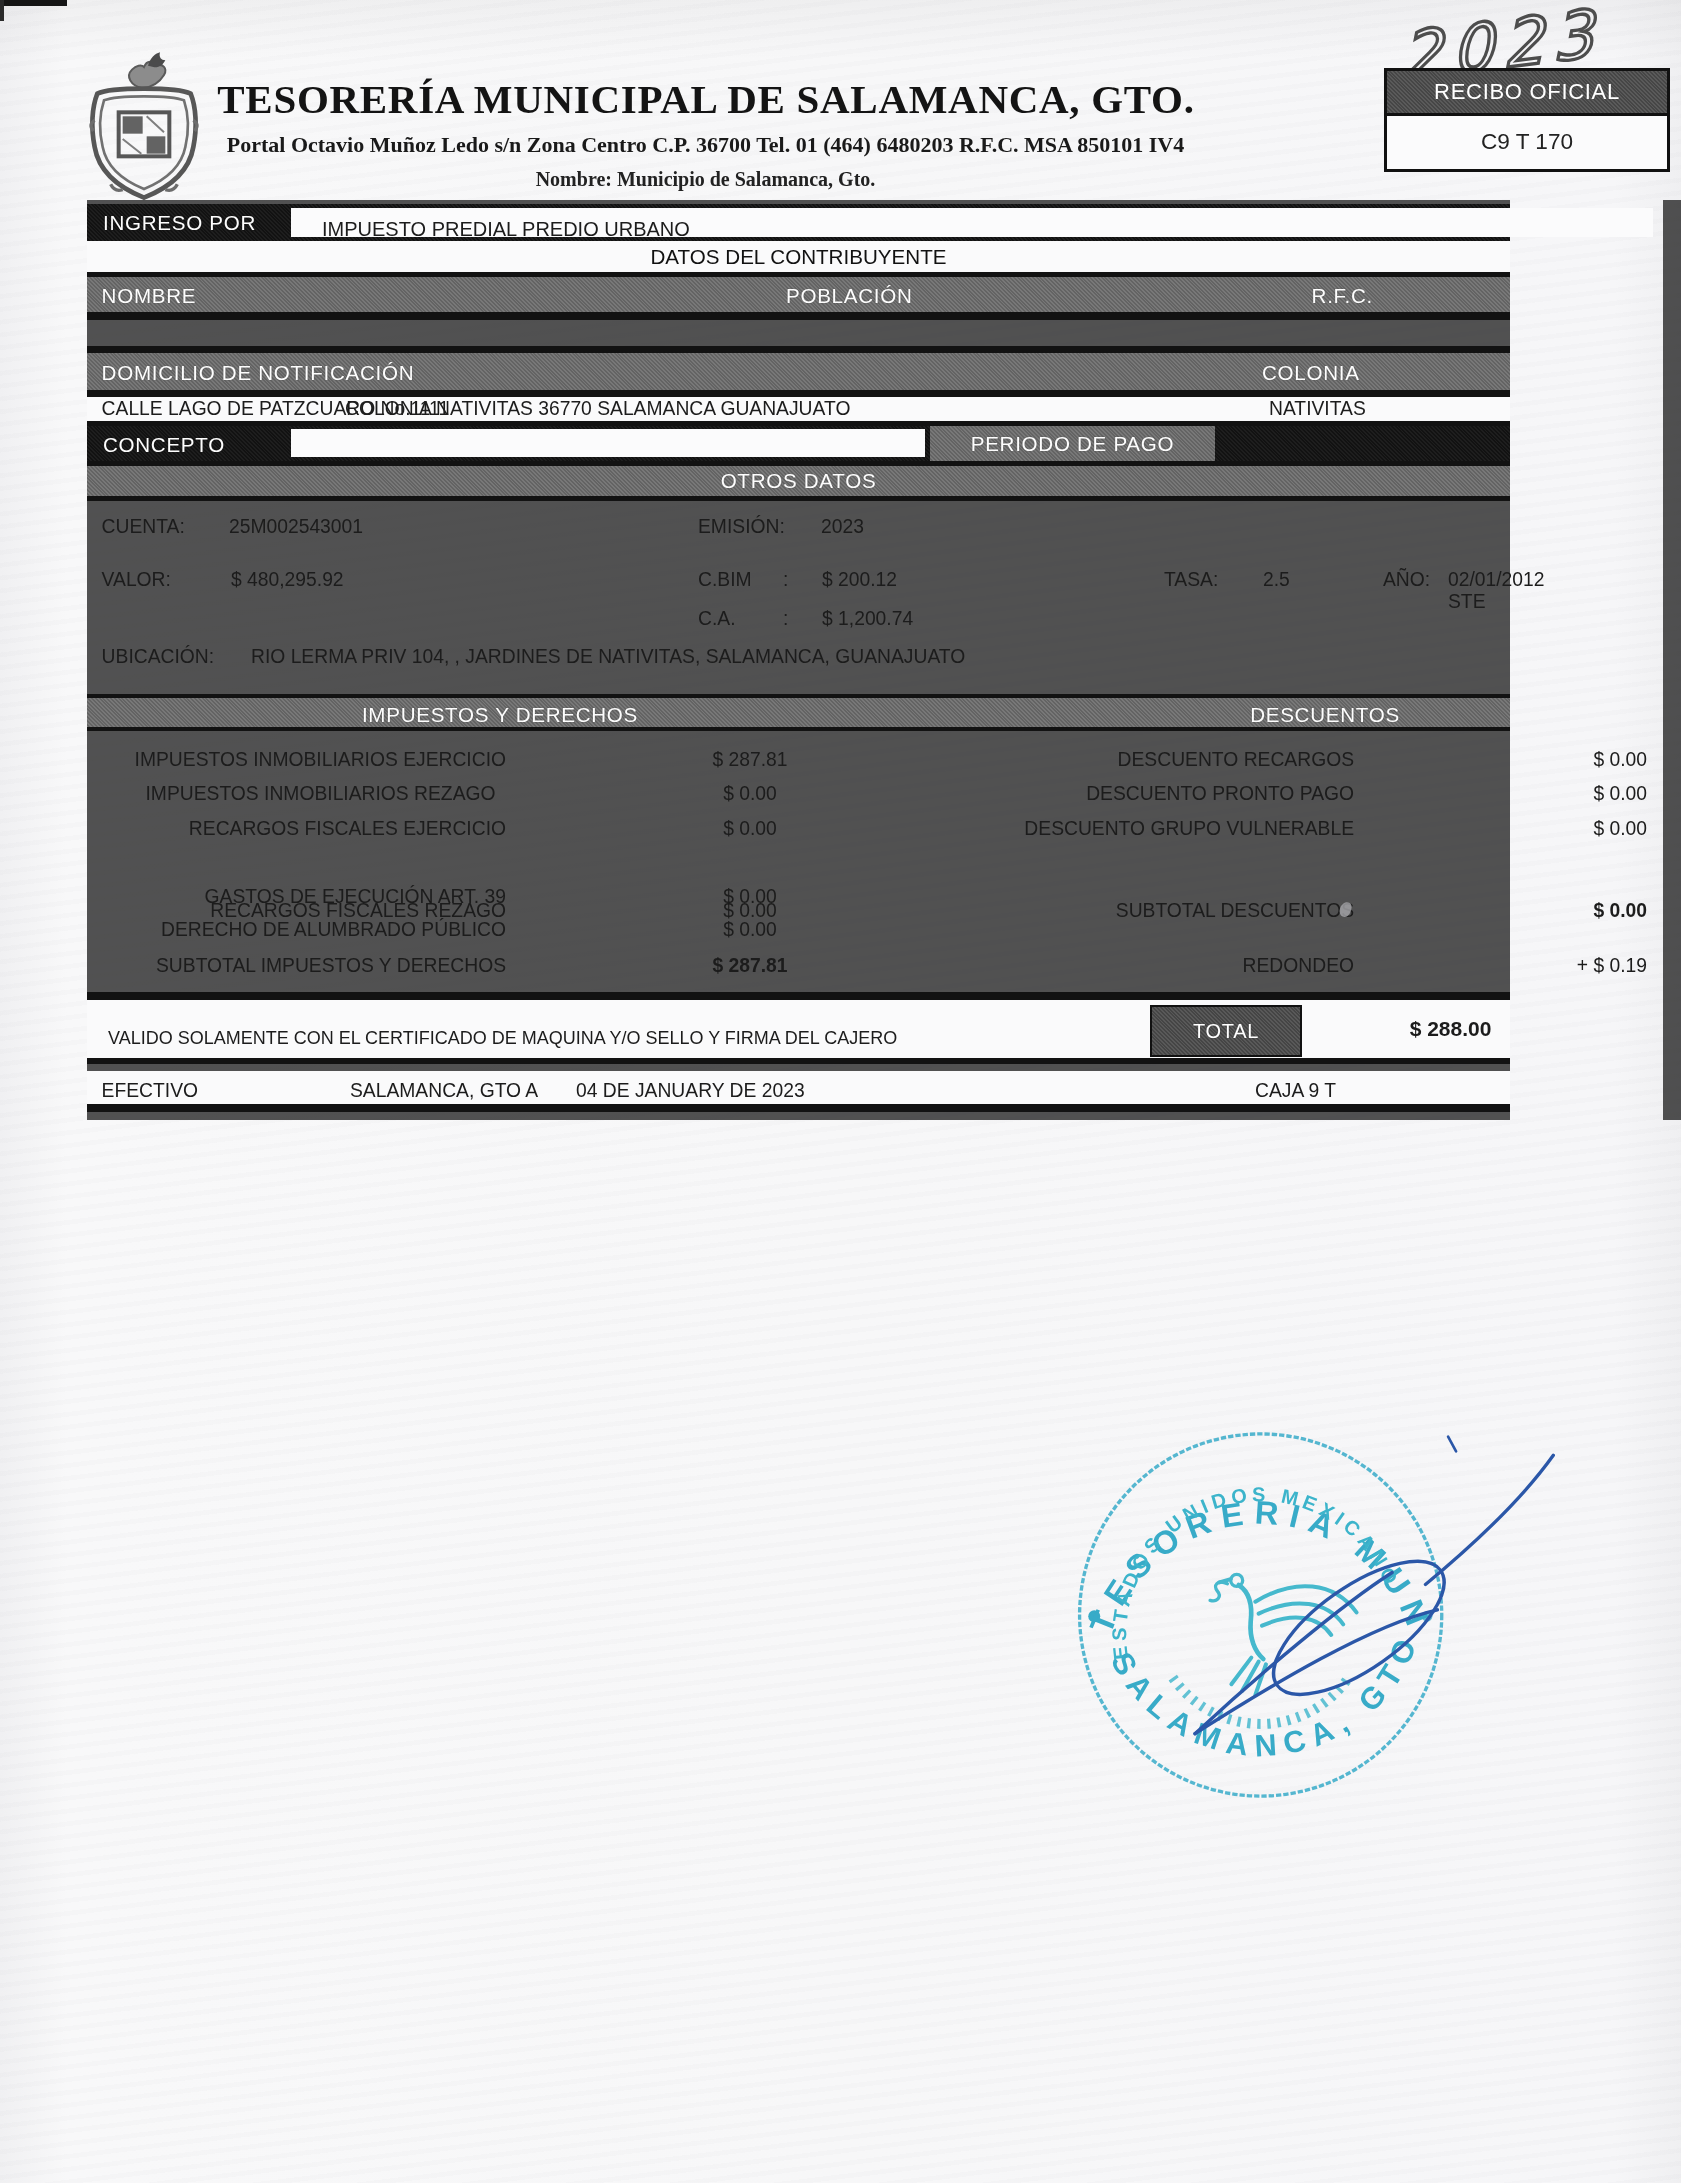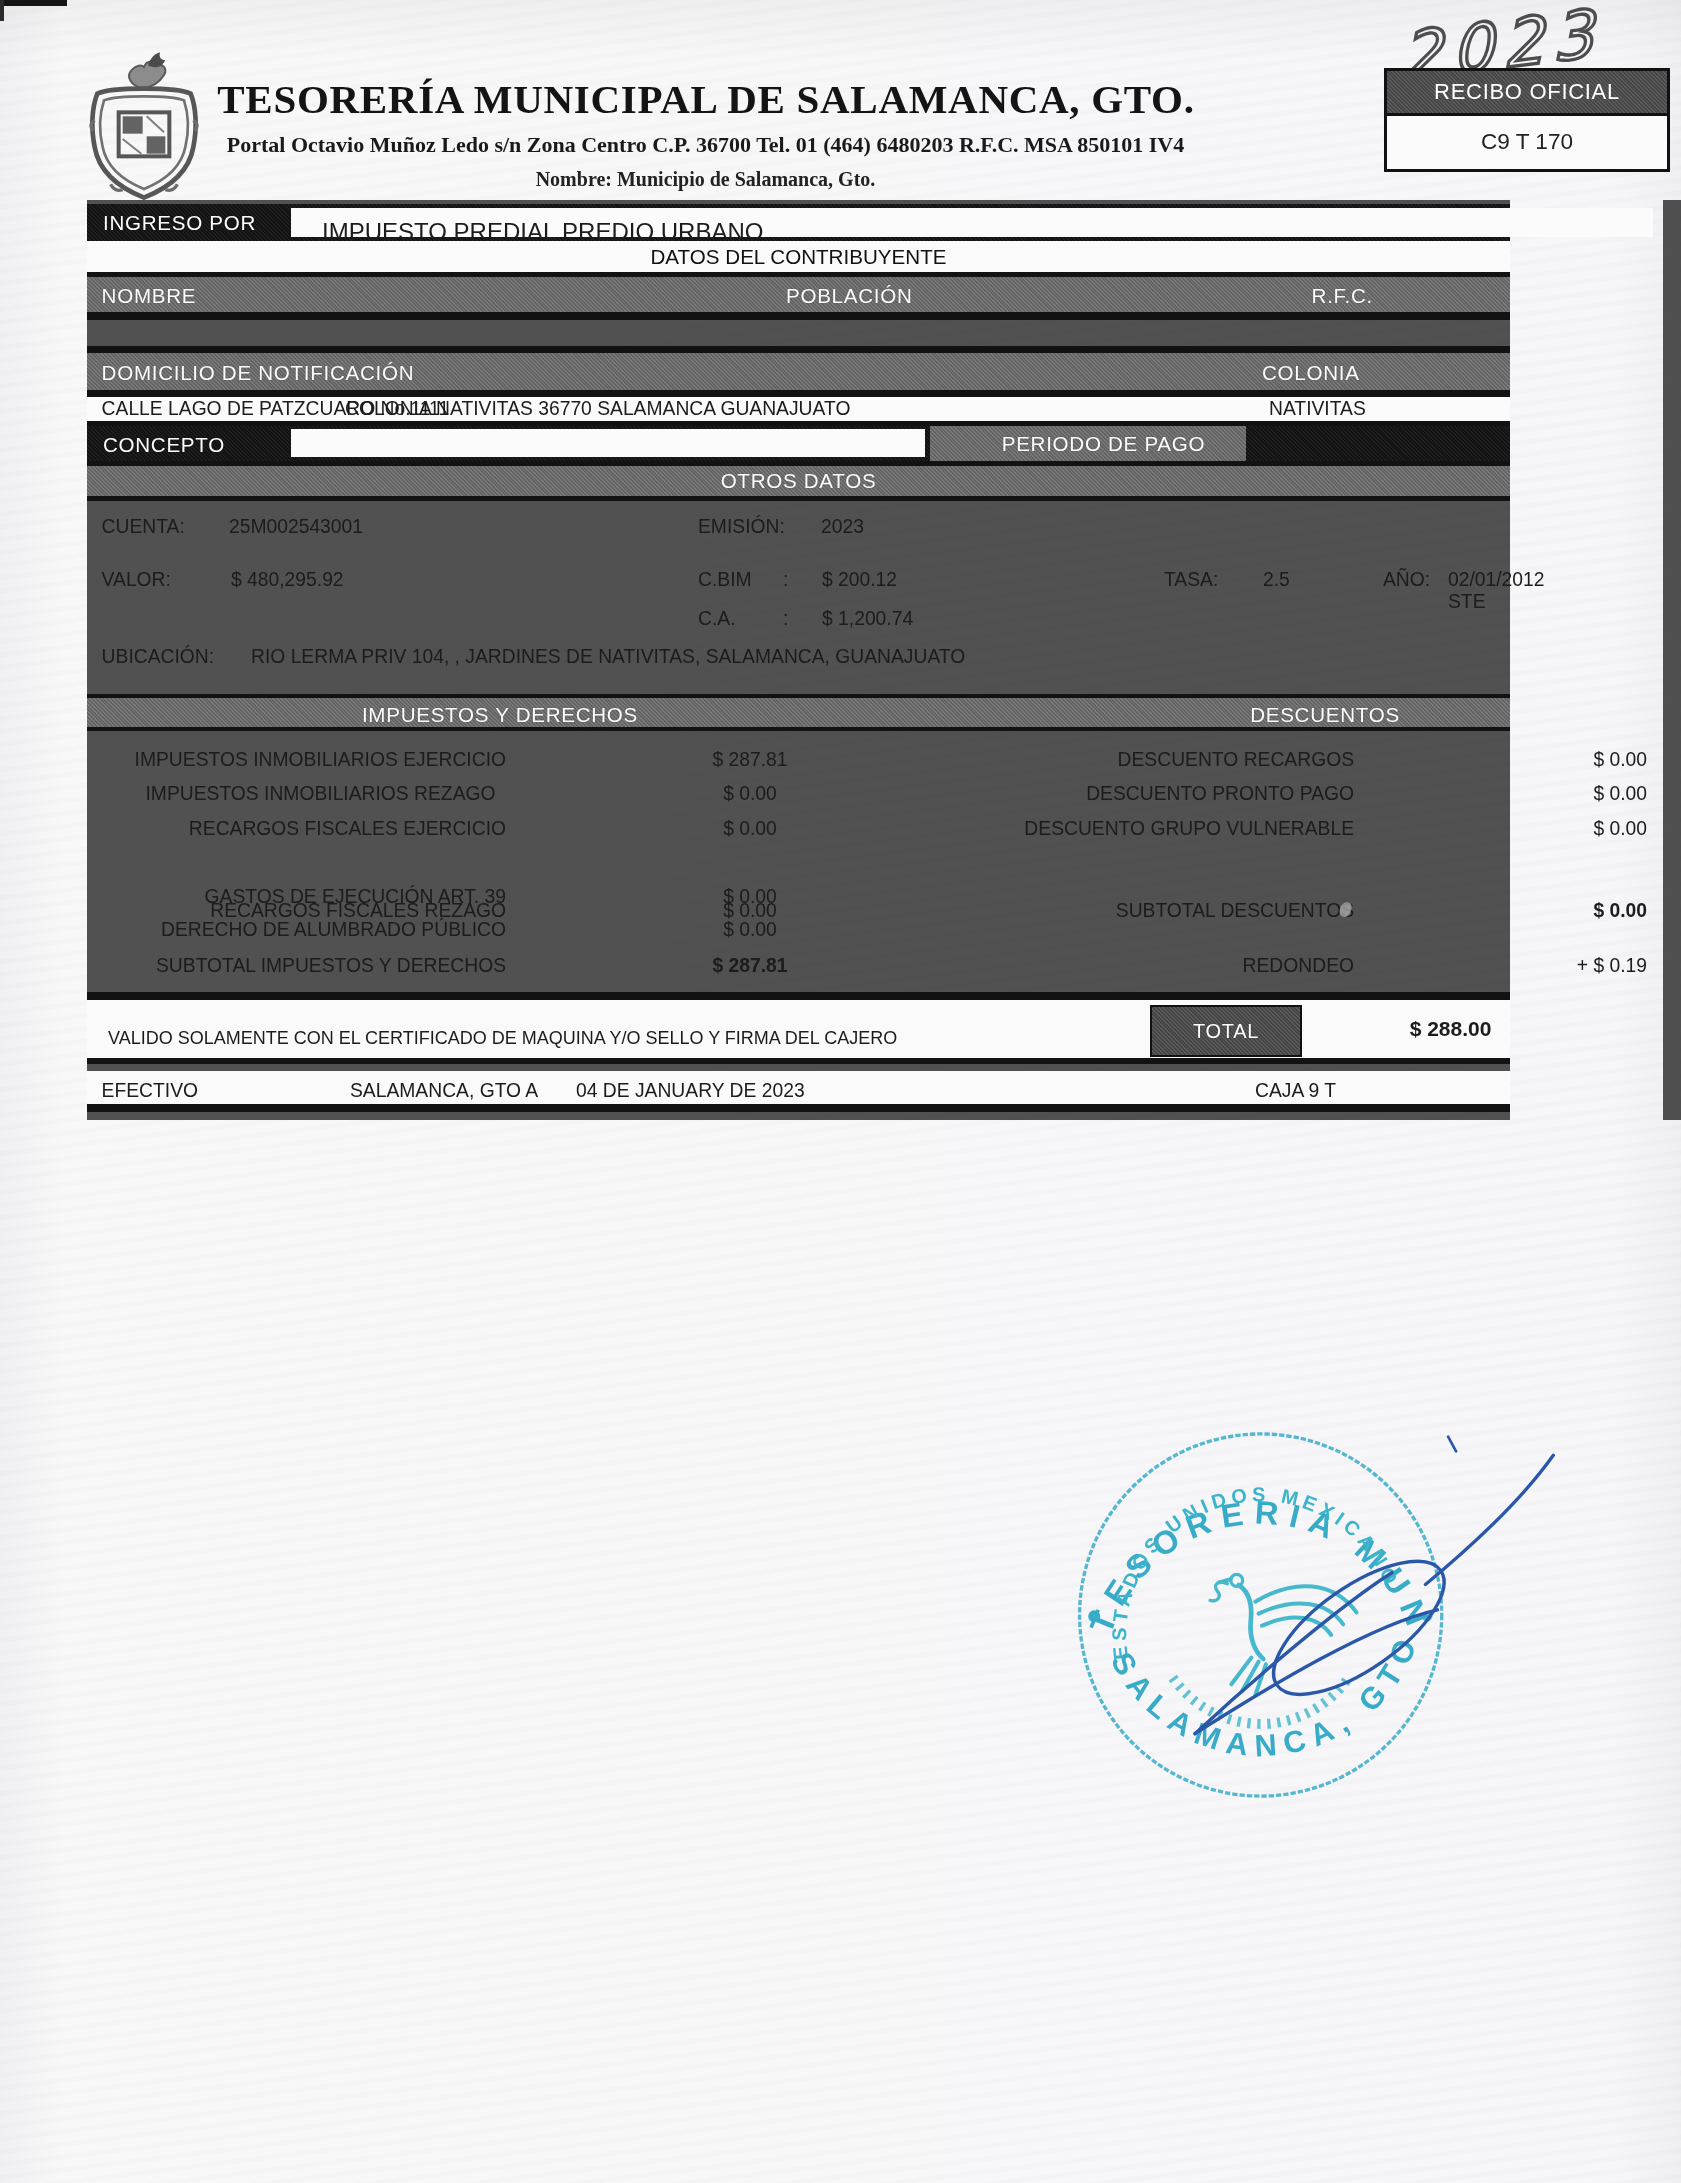--- a/index.html
+++ b/index.html
@@ -80,21 +80,21 @@
     <div class="rb-body">C9 T 170</div>
   </div>
 
   <div class="rtable">
     <div class="edge" style="left:0;"></div>
     <div class="edge" style="left:1576px;"></div>
 
     <div class="bar-black" style="top:4px;height:37px;">
       <span class="abs barlabel" style="left:16px;top:7.3px;">INGRESO POR</span>
       <div class="wbox" style="left:204px;top:4px;width:1362px;height:29px;">
-        <span class="abs rowtxt" style="left:31px;top:10px;font-size:24px;">IMPUESTO PREDIAL PREDIO URBANO</span>
+        <span class="abs rowtxt" style="left:31px;top:10px;font-size:20px;">IMPUESTO PREDIAL PREDIO URBANO</span>
       </div>
     </div>
 
     <div style="top:41px;height:31px;background:#fafafb;text-align:center;">
       <span style="font-size:20.6px;line-height:31px;color:#111;">DATOS DEL CONTRIBUYENTE</span>
     </div>
     <div class="bline" style="top:72px;height:5.3px;"></div>
 
     <div class="bar-gray" style="top:77px;height:35px;">
       <span class="abs barlabel" style="left:14.6px;top:6.7px;">NOMBRE</span>
@@ -116,21 +116,21 @@
       <span class="abs rowtxt" style="left:258px;top:1.3px;">COLONIA NATIVITAS 36770 SALAMANCA GUANAJUATO</span>
       <span class="abs rowtxt" style="left:1182px;top:1.3px;">NATIVITAS</span>
     </div>
     <div class="bline" style="top:221px;height:5.3px;"></div>
 
     <div class="bar-black" style="top:226px;height:35px;">
       <span class="abs barlabel" style="left:16px;top:6.7px;">CONCEPTO</span>
       <div class="wbox" style="left:204px;top:3.3px;width:634px;height:28px;">
         <span class="abs rowtxt" style="left:13.3px;top:4px;"></span>
       </div>
-      <div class="bar-gray abs" style="left:843px;top:0;width:285px;height:35px;text-align:center;padding-left:31px;">
+      <div class="bar-gray abs" style="left:843px;top:0;width:285px;height:35px;text-align:center;">
         <span class="barlabel" style="line-height:35px;">PERIODO DE PAGO</span>
       </div>
     </div>
 
     <div class="bar-gray" style="top:261px;height:40px;border-top:5.3px solid #121212;border-bottom:5.3px solid #121212;text-align:center;">
       <span class="barlabel" style="line-height:29px;">OTROS DATOS</span>
     </div>
 
     <div style="top:301px;height:193px;">
       <span class="abs rowtxt" style="left:14.6px;top:14.6px;">CUENTA:</span>

